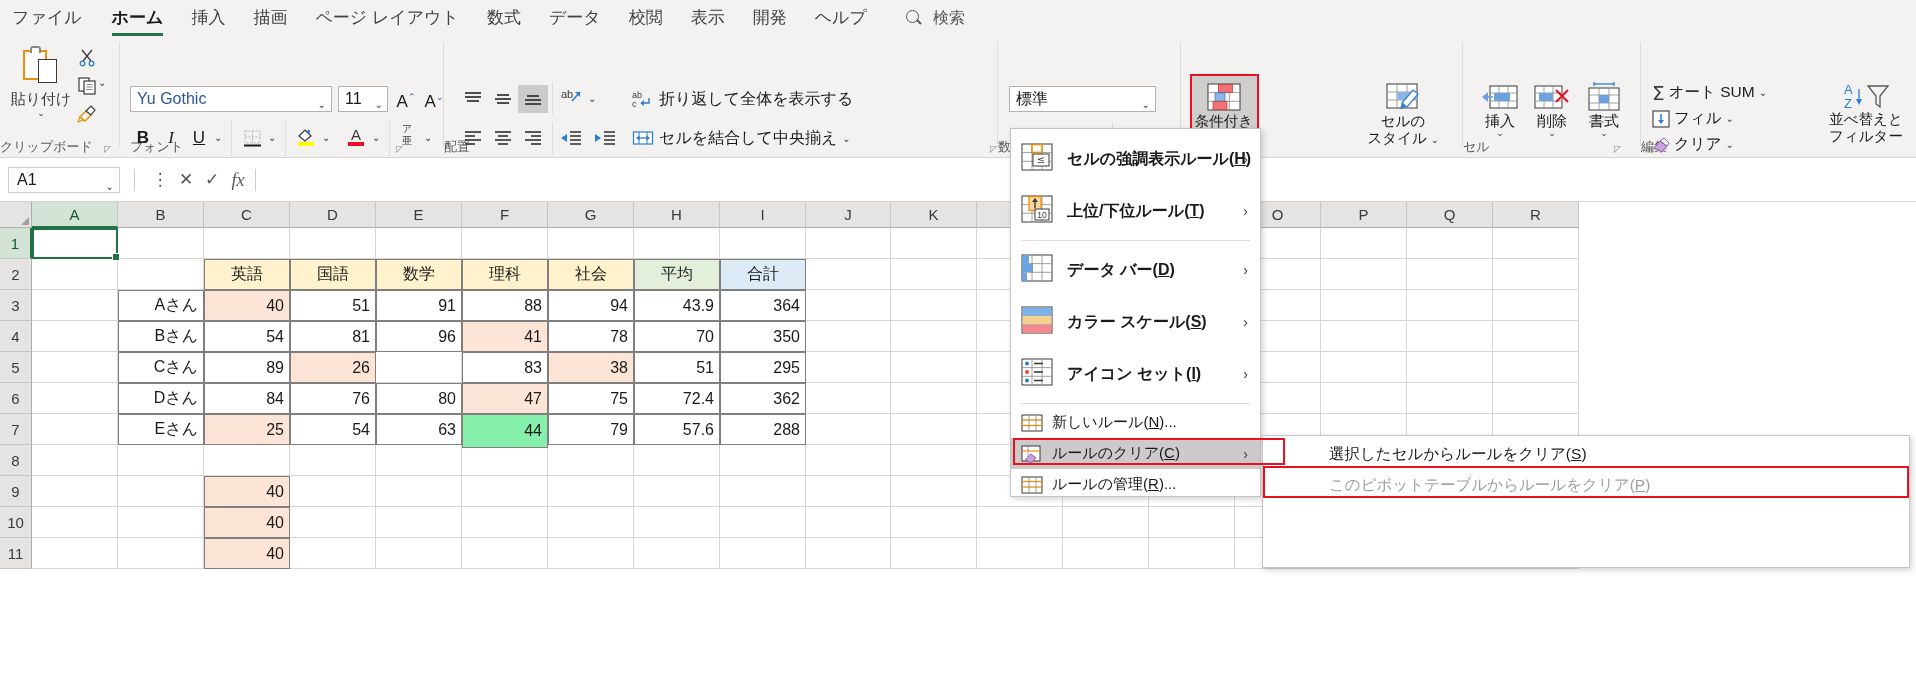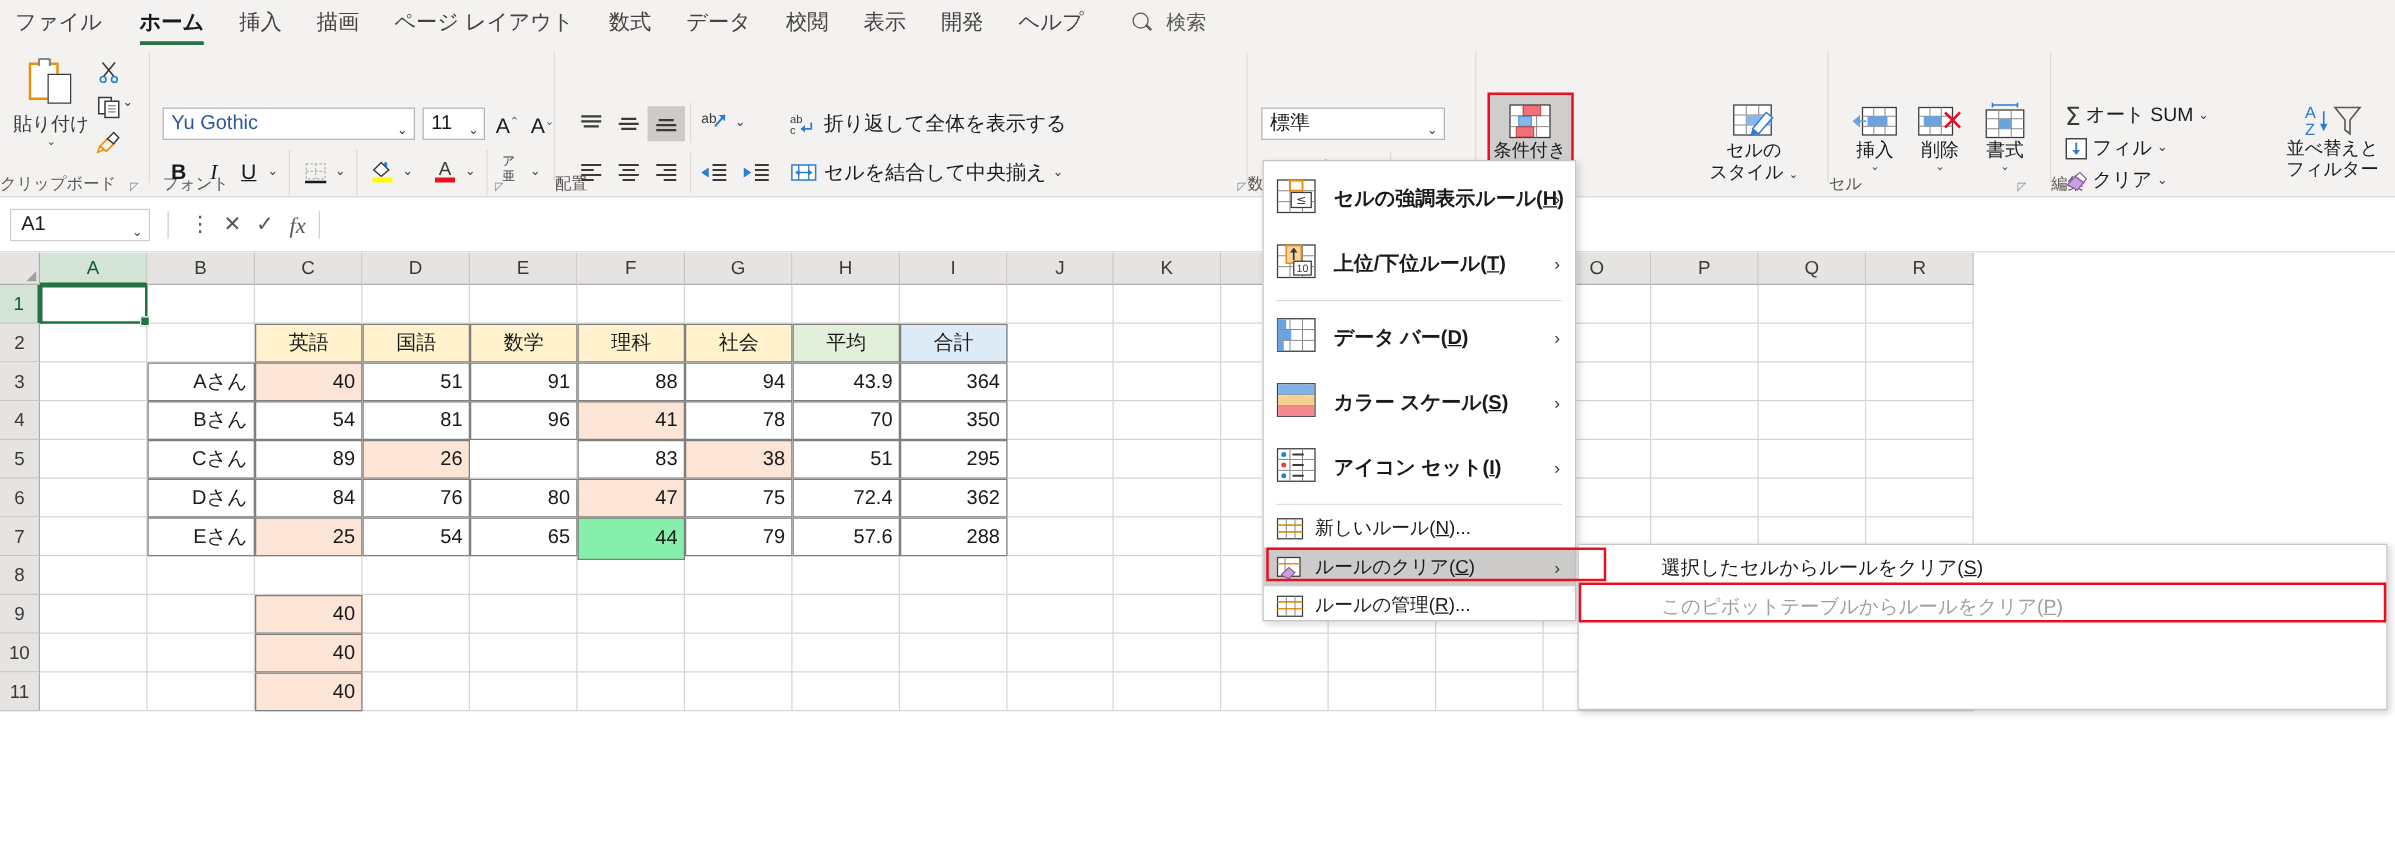--- a/index.html
+++ b/index.html
@@ -936,21 +936,21 @@
         <div class="cell r bordered" style="left: 172px; top: 155px; width: 86px; height: 31px; background: rgb(255, 255, 255);">84</div>
         <div class="cell r bordered" style="left: 258px; top: 155px; width: 86px; height: 31px; background: rgb(255, 255, 255);">76</div>
         <div class="cell r bordered" style="left: 344px; top: 155px; width: 86px; height: 31px; background: rgb(255, 255, 255);">80</div>
         <div class="cell r bordered" style="left: 430px; top: 155px; width: 86px; height: 31px; background: rgb(252, 228, 214);">47</div>
         <div class="cell r bordered" style="left: 516px; top: 155px; width: 86px; height: 31px; background: rgb(255, 255, 255);">75</div>
         <div class="cell r bordered" style="left: 602px; top: 155px; width: 86px; height: 31px; background: rgb(255, 255, 255);">72.4</div>
         <div class="cell r bordered" style="left: 688px; top: 155px; width: 86px; height: 31px; background: rgb(255, 255, 255);">362</div>
         <div class="cell r bordered" style="left: 86px; top: 186px; width: 86px; height: 31px;">Eさん</div>
         <div class="cell r bordered" style="left: 172px; top: 186px; width: 86px; height: 31px; background: rgb(252, 228, 214);">25</div>
         <div class="cell r bordered" style="left: 258px; top: 186px; width: 86px; height: 31px; background: rgb(255, 255, 255);">54</div>
-        <div class="cell r bordered" style="left: 344px; top: 186px; width: 86px; height: 31px; background: rgb(255, 255, 255);">65</div>
+        <div class="cell r bordered" style="left: 344px; top: 186px; width: 86px; height: 31px; background: rgb(255, 255, 255);">63</div>
         <div class="cell r bordered" style="left: 430px; top: 186px; width: 86px; height: 34px; background: #86efac;">44</div>
         <div class="cell r bordered" style="left: 516px; top: 186px; width: 86px; height: 31px; background: rgb(255, 255, 255);">79</div>
         <div class="cell r bordered" style="left: 602px; top: 186px; width: 86px; height: 31px; background: rgb(255, 255, 255);">57.6</div>
         <div class="cell r bordered" style="left: 688px; top: 186px; width: 86px; height: 31px; background: rgb(255, 255, 255);">288</div>
         <div class="cell r bordered" style="left: 172px; top: 248px; width: 86px; height: 31px; background: rgb(252, 228, 214);">40</div>
         <div class="cell r bordered" style="left: 172px; top: 279px; width: 86px; height: 31px; background: rgb(252, 228, 214);">40</div>
         <div class="cell r bordered" style="left: 172px; top: 310px; width: 86px; height: 31px; background: rgb(252, 228, 214);">40</div>
       </div>
   <div class="activecell" style="left: 32px; top: 26px; width: 86px; height: 31px;"></div>
     </div>

